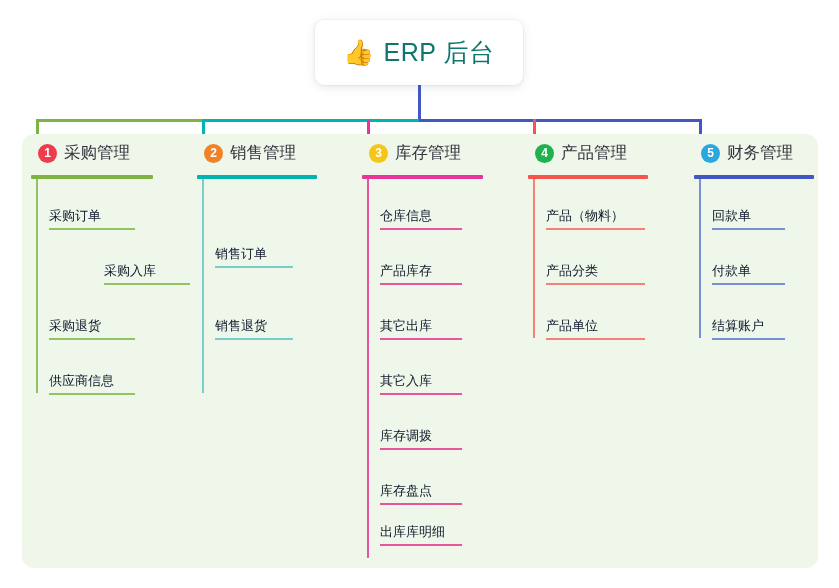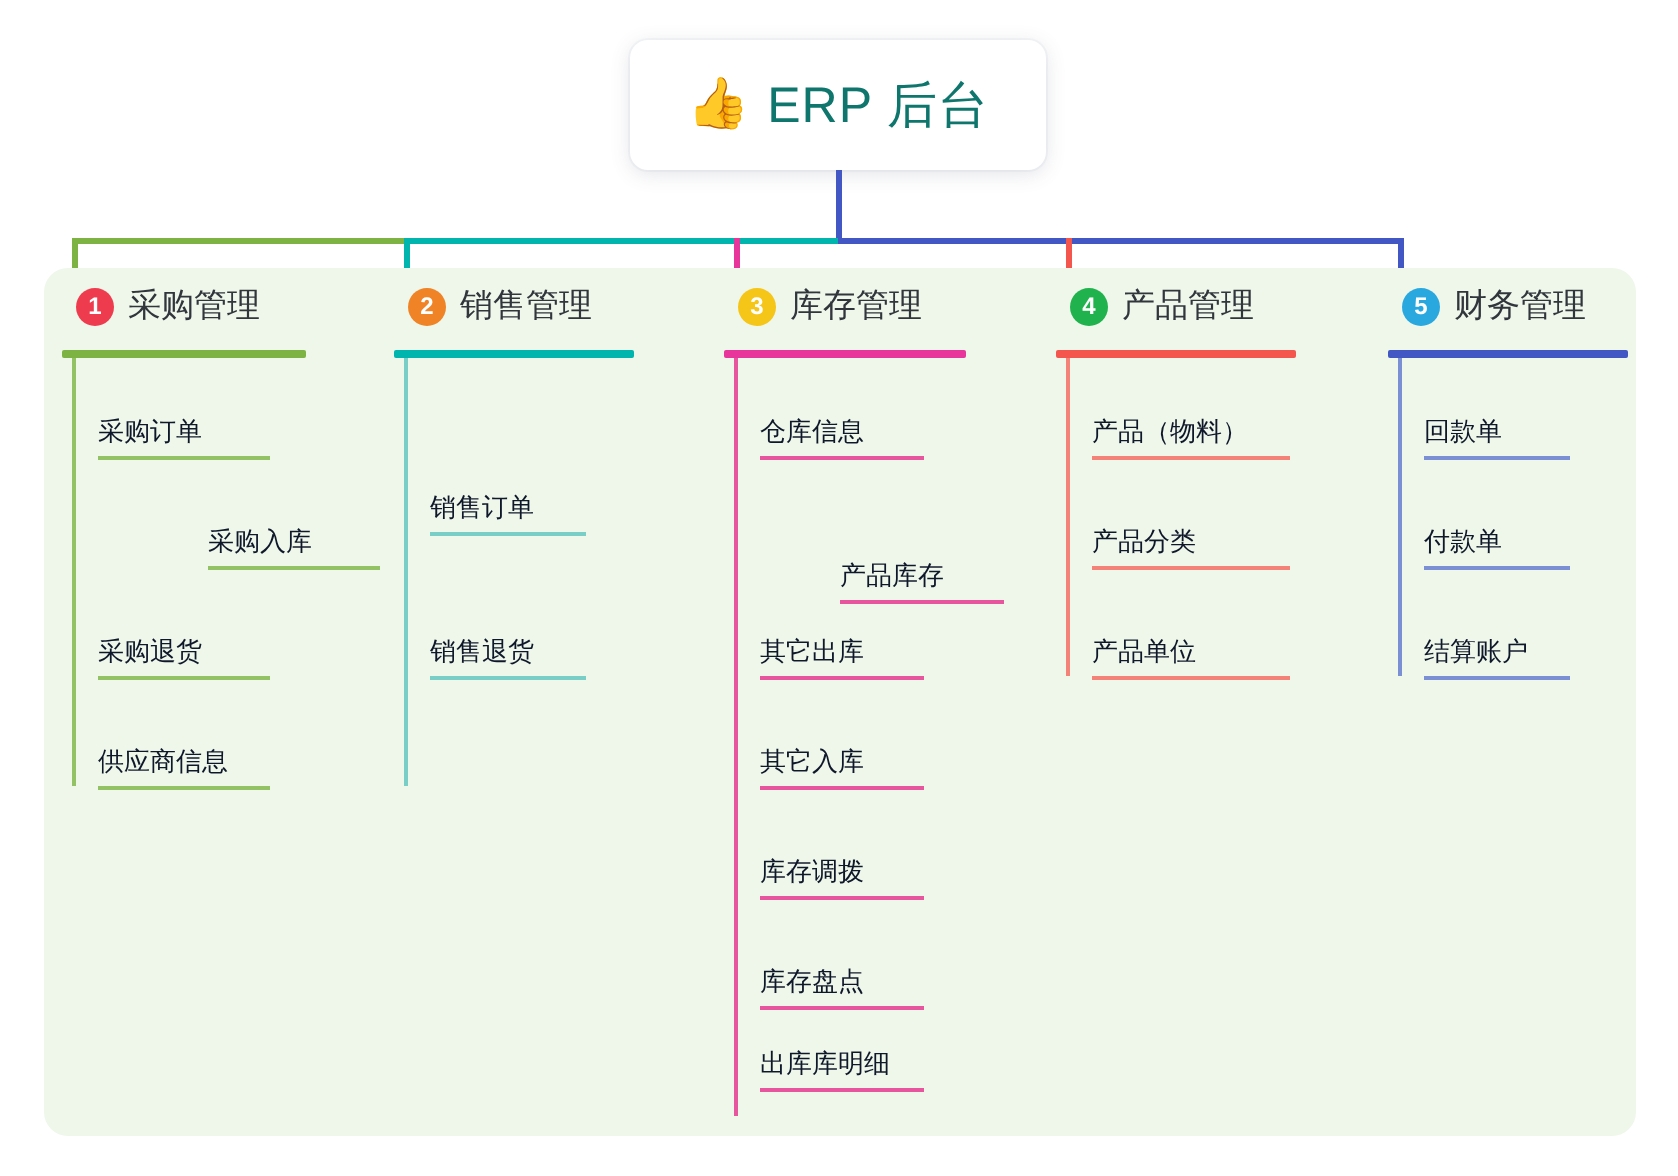--- a/index.html
+++ b/index.html
@@ -133,21 +133,21 @@
         <div class="col-head" style="top: 142px; left: 16px;">
           <span class="badge" style="background: rgb(245, 197, 24);">3</span>
           <span class="col-title">库存管理</span>
         </div>
         <div class="head-rule" style="left: 9px; top: 175px; width: 121px; background: rgb(232, 53, 155);"></div>
         <div class="spine" style="left: 14px; top: 179px; height: 379px; background: rgb(232, 85, 159);"></div>
         <div class="item" style="left: 27px; top: 204px; width: 82px; height: 26px;">
           <div class="item-label">仓库信息</div>
           <div class="item-rule" style="width: 82px; background: rgb(232, 85, 159);"></div>
         </div>
-        <div class="item" style="left: 27px; top: 276px; width: 82px; height: 26px; margin-left: 40px;">
+        <div class="item" style="left: 27px; top: 259px; width: 82px; height: 26px;">
           <div class="item-label">产品库存</div>
           <div class="item-rule" style="width: 82px; background: rgb(232, 85, 159);"></div>
         </div>
         <div class="item" style="left: 27px; top: 314px; width: 82px; height: 26px;">
           <div class="item-label">其它出库</div>
           <div class="item-rule" style="width: 82px; background: rgb(232, 85, 159);"></div>
         </div>
         <div class="item" style="left: 27px; top: 369px; width: 82px; height: 26px;">
           <div class="item-label">其它入库</div>
           <div class="item-rule" style="width: 82px; background: rgb(232, 85, 159);"></div>

